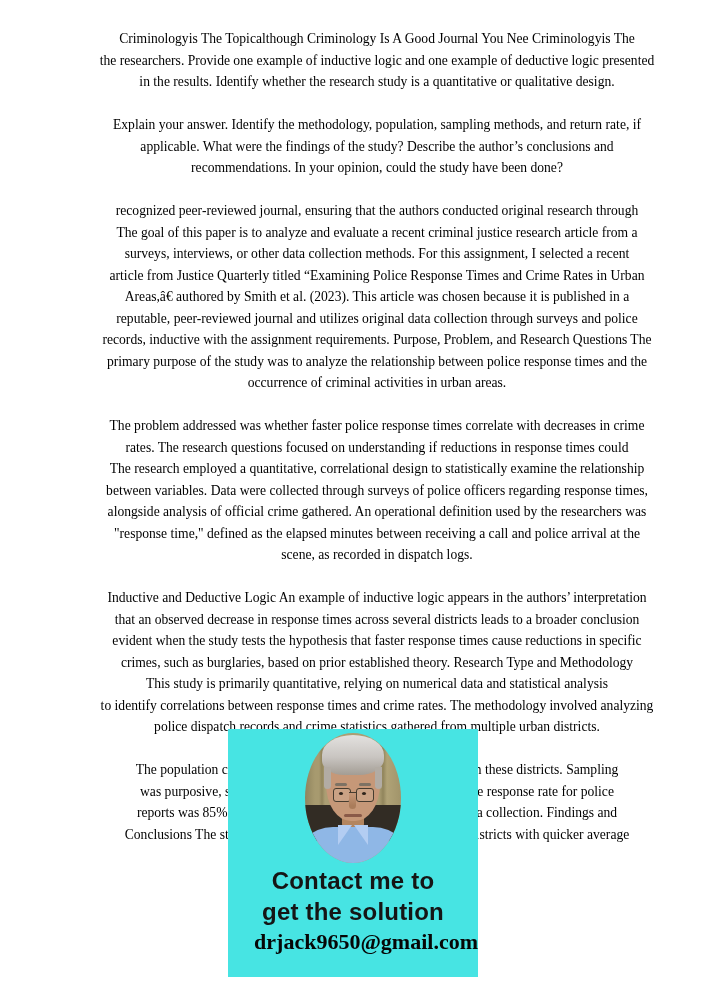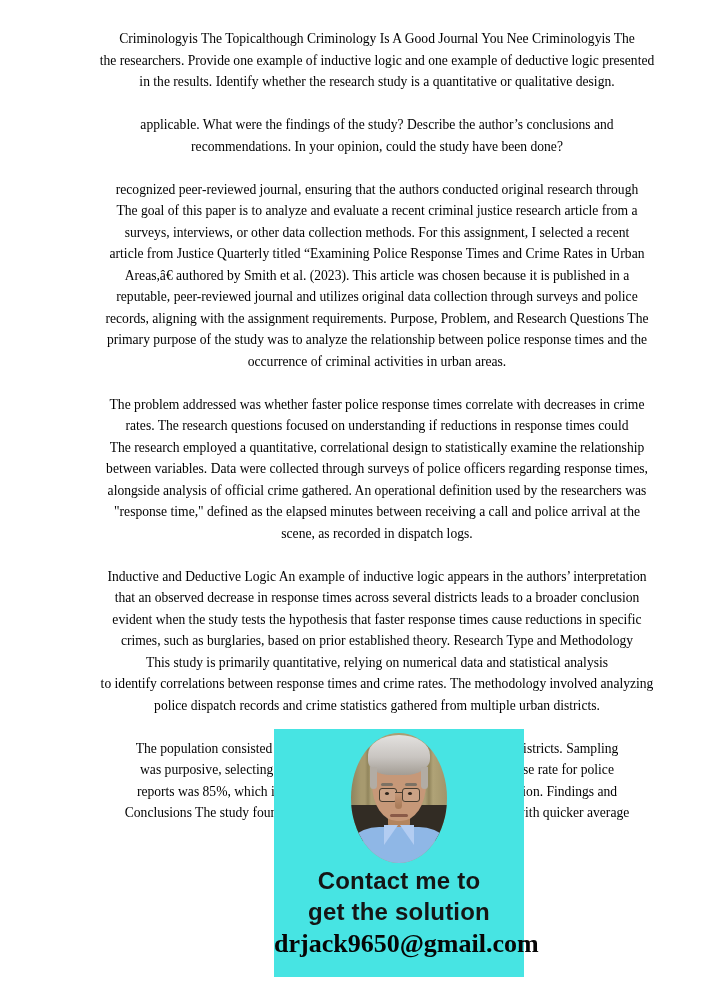--- a/index.html
+++ b/index.html
@@ -25,21 +25,20 @@
     white-space:nowrap;
     font-family:"Liberation Serif", serif;
     text-align:center;
   }
   
   #overlay{
     position:absolute;
     left:228px; top:729px;
     width:250px; height:248px;
     background:#47E4E3;
-    margin-left:46px;
   }
   #photo{
     position:absolute;
     left:77px; top:4px;
     width:96px; height:130px;
     border-radius:50%;
     overflow:hidden;
     background:linear-gradient(90deg,#8f845e 0px,#a79a6f 10px,#a79a6f 14px,#91855c 17px,#ab9e73 20px,#ab9e73 74px,#91855c 78px,#b0a377 82px,#a1946a 96px);
   }
   .ph-band{
@@ -94,48 +93,49 @@
     font-family:"Liberation Sans", sans-serif;
     font-weight:700;
     font-size:24px;
     line-height:30.5px;
     color:#151515;
     letter-spacing:0.2px;
   }
   #email{
     position:absolute;
     left:0; top:200px; width:250px;
-    text-align:left;
+    text-align:right;
     font-family:"Liberation Serif", serif;
     font-weight:700;
-    font-size:26px;
+    font-size:22px;
     color:#060606;
   }
 </style>
 </head>
 <body style="background: rgb(255, 255, 255);">
 
 <div id="doc" style="color: rgb(0, 0, 0);">
     <div class="para">
       <div class="line">Criminologyis The Topicalthough Criminology Is A Good Journal You Nee Criminologyis The</div>
       <div class="line">the researchers. Provide one example of inductive logic and one example of deductive logic presented</div>
       <div class="line">in the results. Identify whether the research study is a quantitative or qualitative design.</div>
     </div>
     <div class="para">
+      <div class="line">Explain your answer. Identify the methodology, population, sampling methods, and return rate, if</div>
       <div class="line">applicable. What were the findings of the study? Describe the author’s conclusions and</div>
       <div class="line">recommendations. In your opinion, could the study have been done?</div>
     </div>
     <div class="para">
       <div class="line">recognized peer-reviewed journal, ensuring that the authors conducted original research through</div>
       <div class="line">The goal of this paper is to analyze and evaluate a recent criminal justice research article from a</div>
       <div class="line">surveys, interviews, or other data collection methods. For this assignment, I selected a recent</div>
       <div class="line">article from Justice Quarterly titled “Examining Police Response Times and Crime Rates in Urban</div>
       <div class="line">Areas,â€ authored by Smith et al. (2023). This article was chosen because it is published in a</div>
       <div class="line">reputable, peer-reviewed journal and utilizes original data collection through surveys and police</div>
-      <div class="line">records, aligning with the assignment requirements. Purpose, Problem, and Research Questions The</div>
+      <div class="line">records, inductive with the assignment requirements. Purpose, Problem, and Research Questions The</div>
       <div class="line">primary purpose of the study was to analyze the relationship between police response times and the</div>
       <div class="line">occurrence of criminal activities in urban areas.</div>
     </div>
     <div class="para">
       <div class="line">The problem addressed was whether faster police response times correlate with decreases in crime</div>
       <div class="line">rates. The research questions focused on understanding if reductions in response times could</div>
       <div class="line">The research employed a quantitative, correlational design to statistically examine the relationship</div>
       <div class="line">between variables. Data were collected through surveys of police officers regarding response times,</div>
       <div class="line">alongside analysis of official crime gathered. An operational definition used by the researchers was</div>
       <div class="line">"response time," defined as the elapsed minutes between receiving a call and police arrival at the</div>

